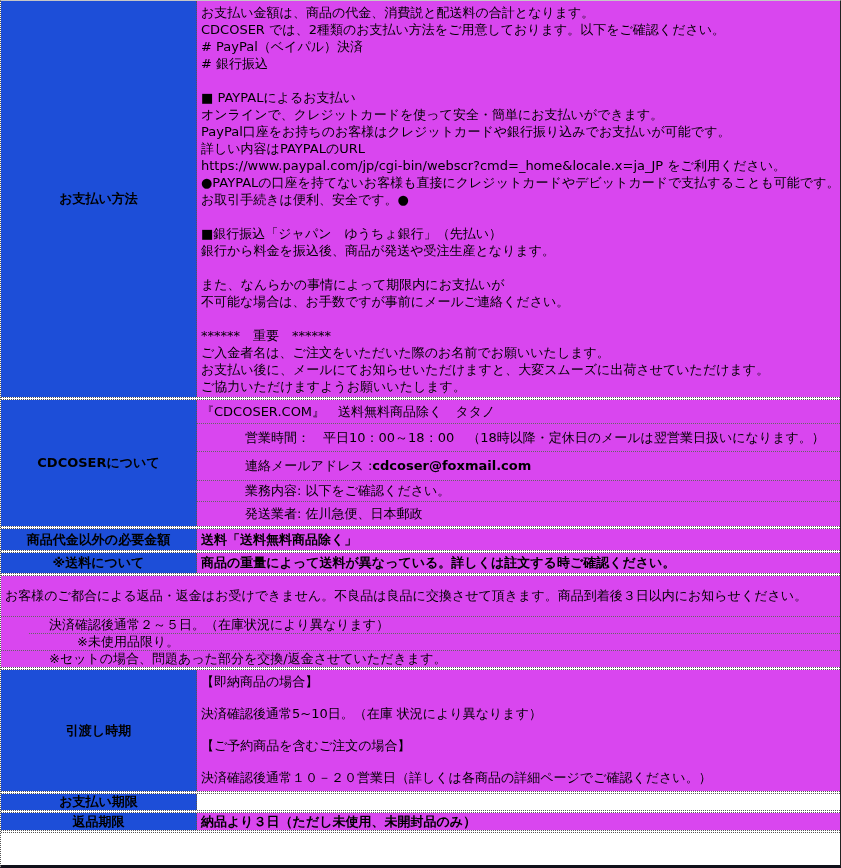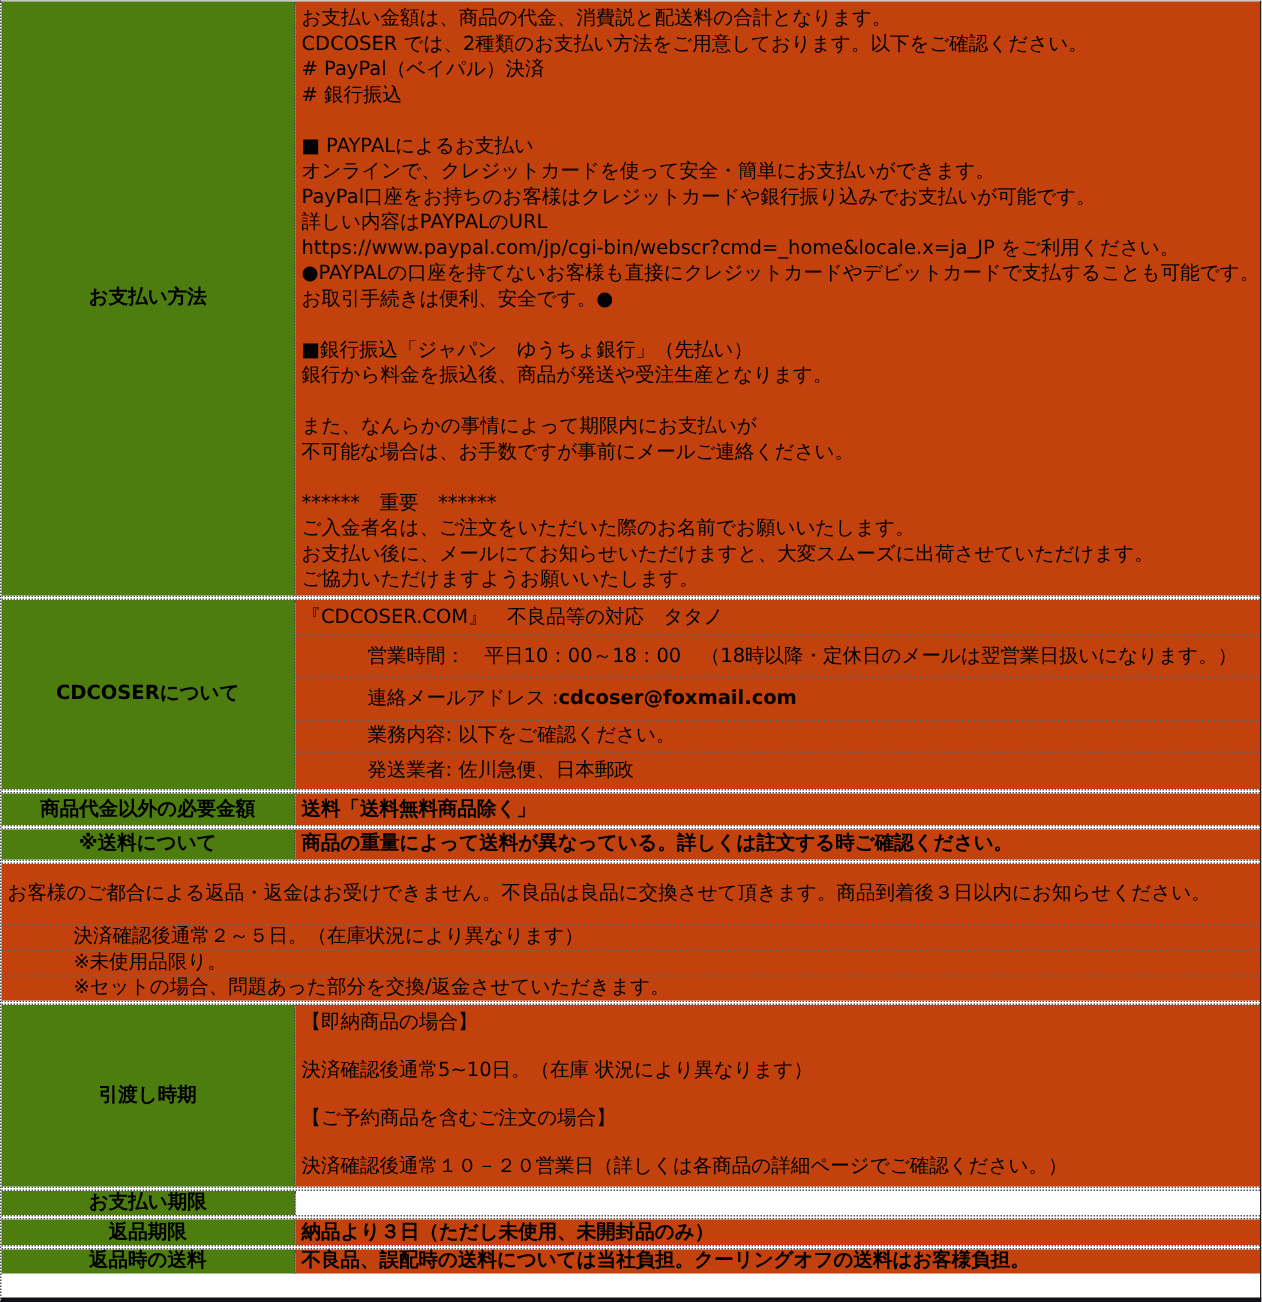--- a/index.html
+++ b/index.html
@@ -17,34 +17,34 @@
     border-top: 1px solid #c6c6c6;
     border-left: 1px dotted #555;
     border-right: 1px solid #222;
     border-bottom: 3px solid #10101a;
     background: #fff;
   }
   .row { display: flex; align-items: stretch; width: 100%; }
   .label {
     width: 196px;
     flex: 0 0 196px;
-    background: #4d7c0f;
+    background: #1d4ed8;
     border-right: 1px dotted #555;
     display: flex;
     align-items: center;
     justify-content: center;
     text-align: center;
     font-weight: bold;
     font-size: 13px;
     line-height: 16px;
     padding: 0 4px;
   }
   .content {
     flex: 1 1 auto;
-    background: #c2410c;
+    background: #d946ef;
     min-width: 0;
   }
   .pre {
     white-space: pre-line;
     line-height: 17px;
     padding: 3px 0 0 4px;
     overflow: hidden;
   }
   .col { display: flex; flex-direction: column; }
   .subrow {
@@ -101,21 +101,21 @@
 お支払い後に、メールにてお知らせいただけますと、大変スムーズに出荷させていただけます。
 ご協力いただけますようお願いいたします。</div>
   </div>
 
   <div class="sep"></div>
 
   <div class="row">
     <div class="label">CDCOSERについて</div>
     <div class="content col">
       <div class="subrow" style="min-height:23px;">
-        <span>『CDCOSER.COM』　不良品等の対応　タタノ</span>
+        <span>『CDCOSER.COM』　送料無料商品除く　タタノ</span>
       </div>
       <div class="subrow" style="min-height:28px;">
         <span>営業時間：　平日10：00～18：00　（18時以降・定休日のメールは翌営業日扱いになります。）</span>
       </div>
       <div class="subrow" style="min-height:29px;">
         <span>連絡メールアドレス : </span>
         <span class="bold">cdcoser@foxmail.com</span>
       </div>
       <div class="subrow" style="min-height:21px;">
         <span>業務内容: 以下をご確認ください。</span>
@@ -147,21 +147,21 @@
   <div class="sep"></div>
 
   <div class="row">
     <div class="content col">
       <div class="subrow wrap" style="min-height:40px;">
         <span>お客様のご都合による返品・返金はお受けできません。不良品は良品に交換させて頂きます。商品到着後３日以内にお知らせください。</span>
       </div>
       <div class="subrow" style="min-height:17px;">
         <span>決済確認後通常２～５日。（在庫状況により異なります）</span>
       </div>
-      <div class="subrow" style="min-height:14px;">
+      <div class="subrow" style="min-height:14px;margin-left:28px;">
         <span>※未使用品限り。</span>
       </div>
       <div class="subrow" style="min-height:15px;">
         <span>※セットの場合、問題あった部分を交換/返金させていただきます。</span>
       </div>
     </div>
   </div>
 
   <div class="sep"></div>
 
@@ -186,20 +186,14 @@
 
   <div class="row" style="min-height:17px;">
     <div class="label">返品期限</div>
     <div class="content vc">
       <span>納品より３日（ただし未使用、未開封品のみ）</span>
     </div>
   </div>
 
   <div class="sep"></div>
 
-  <div class="row" style="min-height:16px;">
-    <div class="label">返品時の送料</div>
-    <div class="content vc">
-      <span>不良品、誤配時の送料については当社負担。クーリングオフの送料はお客様負担。</span>
-    </div>
-  </div>
 
 </div>
 
 </body></html>

